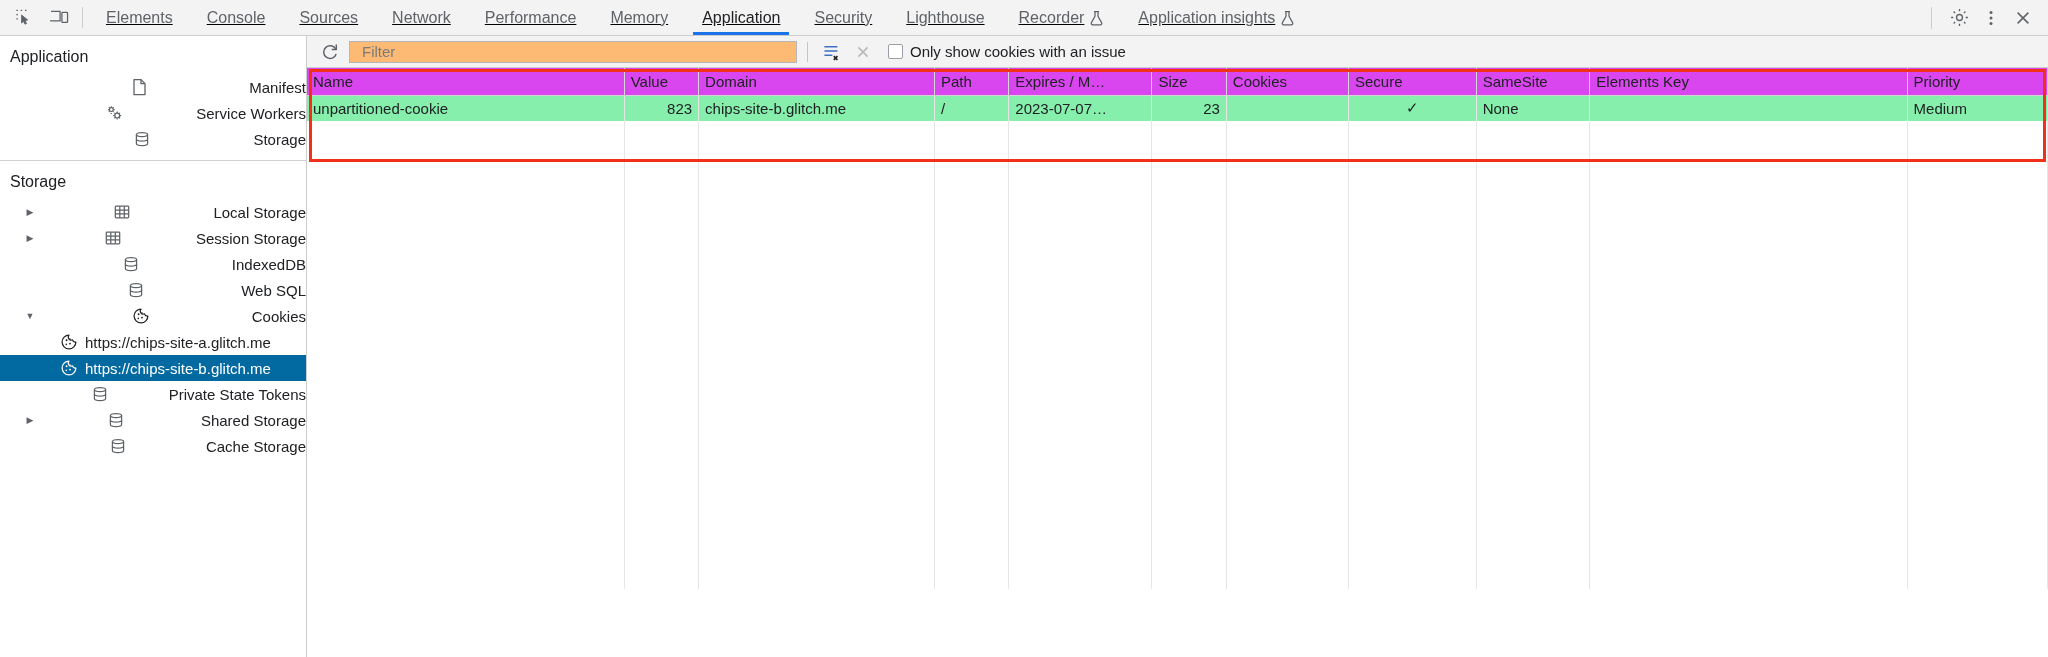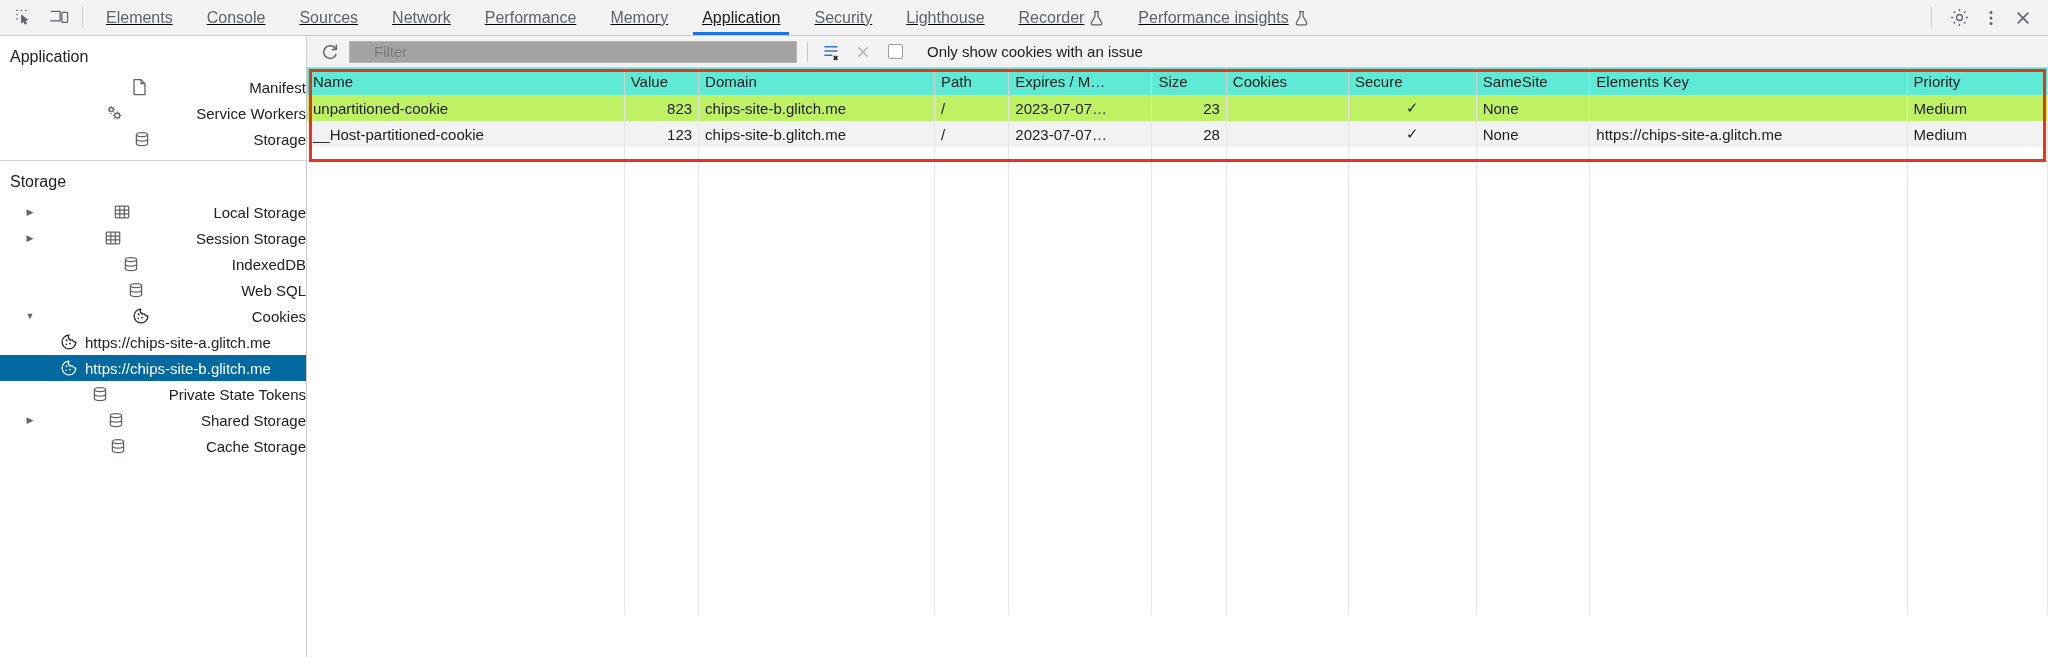--- a/index.html
+++ b/index.html
@@ -158,38 +158,38 @@
   .fb-btn {
     width: 26px; height: 24px;
     display: flex; align-items: center; justify-content: center;
     border-radius: 3px;
     cursor: pointer;
   }
   .filter-input {
     flex: 1;
     height: 22px;
     border: 1px solid #b6b6b6;
-    background: #a3a3a3;
+    background: #fdba74;
     font-size: 15px;
     color: #202124;
-    padding: 0 24px;
+    padding: 0 12px;
     outline: none;
     font-family: "Liberation Sans", sans-serif;
     max-width: 448px;
   }
   .filter-input::placeholder { color: #7a7a7a; }
   .fb-sep {
     width: 1px; height: 20px;
     background: #c4c4c4;
     margin: 0 4px;
   }
   .fb-check-wrap {
     display: flex;
     align-items: center;
-    gap: 24px;
+    gap: 7px;
     cursor: pointer;
     padding-left: 6px;
   }
   .fb-check {
     width: 15px; height: 15px;
     border: 1px solid #9aa0a6;
     border-radius: 2px;
     background: #fff;
   }
   .fb-check-label {
@@ -214,42 +214,42 @@
     z-index: 5;
   }
   table.cookie-table {
     width: 100%;
     border-collapse: collapse;
     table-layout: fixed;
     font-size: 15px;
     color: #202124;
   }
   table.cookie-table th {
-    background: #5eead4;
+    background: #d946ef;
     font-weight: normal;
     text-align: left;
     height: 27px;
     padding: 0 6px;
     border-right: 1px solid #d4d4d4;
     border-bottom: 1px solid #d4d4d4;
     white-space: nowrap;
     overflow: hidden;
     text-overflow: ellipsis;
     cursor: pointer;
   }
   table.cookie-table td {
     height: 26px;
     padding: 0 6px;
     border-right: 1px solid #e6e6e6;
     white-space: nowrap;
     overflow: hidden;
     text-overflow: ellipsis;
   }
   tr.data-row { cursor: pointer; }
-  tr.data-row.odd { background: #bef264; }
+  tr.data-row.odd { background: #86efac; }
   tr.data-row.even { background: #f2f2f2; }
   td.num { text-align: right; padding-right: 12px; }
   td.ctr { text-align: center; }
   td.name-cell { padding-left: 34px; }
   .filler-row td {
     border-right: 1px solid #e6e6e6;
     height: 26px;
   }
 
   svg { display: block; }
@@ -308,21 +308,21 @@
       <div class="tab">
         <span>Recorder</span>
         <span class="exp-icon">
           <svg width="15" height="16" viewBox="0 0 15 16" fill="none" stroke="#5f6368" stroke-width="1.25" stroke-linejoin="round">
             <path d="M6 1.6v4.6L2.4 12.6c-.6 1 .1 2.2 1.3 2.2h7.6c1.2 0 1.9-1.2 1.3-2.2L9 6.2V1.6"></path>
             <path d="M5 1.6h5"></path>
           </svg>
         </span>
       </div>
       <div class="tab">
-        <span>Performance insights</span>
+        <span>Application insights</span>
         <span class="exp-icon">
           <svg width="15" height="16" viewBox="0 0 15 16" fill="none" stroke="#5f6368" stroke-width="1.25" stroke-linejoin="round">
             <path d="M6 1.6v4.6L2.4 12.6c-.6 1 .1 2.2 1.3 2.2h7.6c1.2 0 1.9-1.2 1.3-2.2L9 6.2V1.6"></path>
             <path d="M5 1.6h5"></path>
           </svg>
         </span>
       </div>
     </div>
 
   <div class="tb-right">
@@ -573,33 +573,20 @@
               <td class="">chips-site-b.glitch.me</td>
               <td class="">/</td>
               <td class="">2023-07-07…</td>
               <td class="num">23</td>
               <td class="ctr"></td>
               <td class="ctr">✓</td>
               <td class="">None</td>
               <td class=""></td>
               <td class="">Medium</td>
             </tr>
-            <tr class="data-row even">
-              <td class="name-cell">__Host-partitioned-cookie</td>
-              <td class="num">123</td>
-              <td class="">chips-site-b.glitch.me</td>
-              <td class="">/</td>
-              <td class="">2023-07-07…</td>
-              <td class="num">28</td>
-              <td class="ctr"></td>
-              <td class="ctr">✓</td>
-              <td class="">None</td>
-              <td class="">https://chips-site-a.glitch.me</td>
-              <td class="">Medium</td>
-            </tr>
             <tr class="filler-row">
               <td>&nbsp;</td>
               <td>&nbsp;</td>
               <td>&nbsp;</td>
               <td>&nbsp;</td>
               <td>&nbsp;</td>
               <td>&nbsp;</td>
               <td>&nbsp;</td>
               <td>&nbsp;</td>
               <td>&nbsp;</td>

